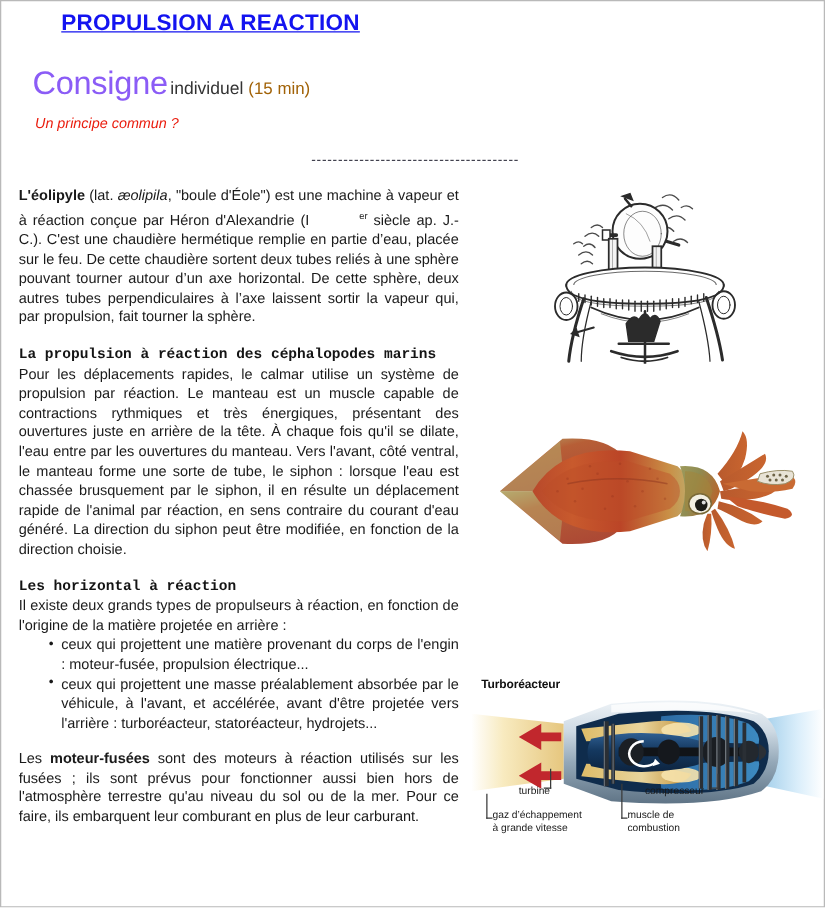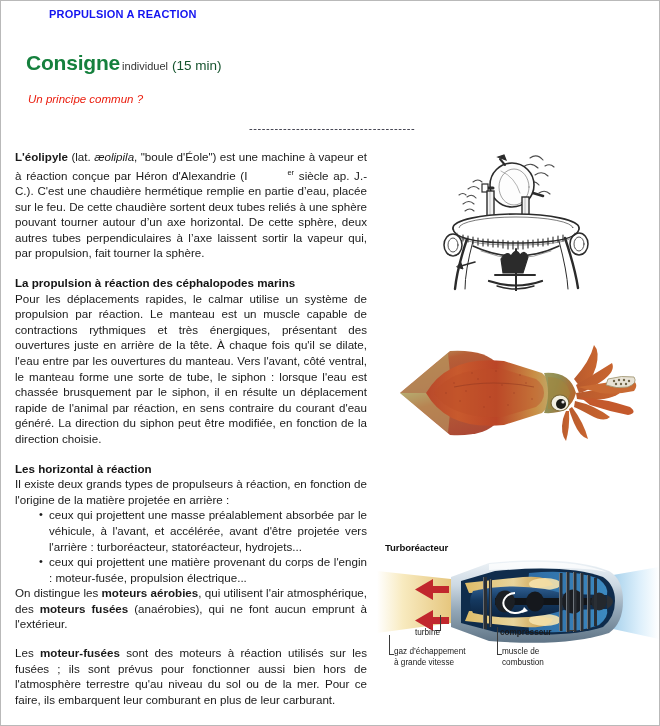--- a/index.html
+++ b/index.html
@@ -17,45 +17,46 @@
     box-sizing: border-box;
     border: 1px solid #b9b9b9;
     background: #ffffff;
     overflow: hidden;
   }
   
   .title {
     position: absolute;
     left: 48px;
     top: 7px;
-    font-size: 11px;
+    font-size: 18px;
     font-weight: bold;
     color: #1313f0;
     letter-spacing: 0.2px;
+    text-decoration: underline;
   }
   .consigne-line {
     position: absolute;
     left: 25px;
     top: 50px;
     white-space: nowrap;
   }
   .consigne-word {
-    font-size: 21px;
-    font-weight: bold;
-    color: #15803d;
+    font-size: 26px;
+    font-weight: normal;
+    color: #8b5cf6;
     letter-spacing: -0.2px;
   }
   .consigne-mode {
-    font-size: 11px;
+    font-size: 14px;
     color: #333333;
     margin-left: 2px;
   }
   .consigne-time {
     font-size: 13.5px;
-    color: #14532d;
+    color: #a16207;
     margin-left: 4px;
   }
   .subtitle {
     position: absolute;
     left: 27px;
     top: 92px;
     font-size: 11.5px;
     font-weight: normal;
     font-style: italic;
     color: #ea1c0d;
@@ -84,20 +85,21 @@
     color: #1a1a1a;
     text-align: justify;
     margin: 0;
   }
   .subhead {
     font-size: 11.6px;
     line-height: 15.6px;
     font-weight: bold;
     color: #141414;
     margin: 0;
+    font-family: Liberation Mono, monospace;
   }
   .para b { font-weight: bold; }
   .para i { font-style: italic; }
   .para sup { font-size: 7.5px; vertical-align: super; margin-left: 40px; }
   ul.bullets {
     margin: 0;
     padding-left: 24px;
     list-style: none;
   }
   ul.bullets li {
@@ -151,21 +153,21 @@
     z-index: 6;
   }
   .turbo-callout {
     position: absolute;
     font-size: 8.2px;
     color: #1a1a1a;
     line-height: 10.5px;
     white-space: nowrap;
   }
   .lbl-turbine { left: 38px; top: 89px; }
-  .lbl-compresseur { left: 123px; top: 89px; font-weight: bold; }
+  .lbl-compresseur { left: 139px; top: 89px; }
   .lbl-gaz { left: 17px; top: 108px; }
   .lbl-chambre { left: 125px; top: 108px; }
   .leader {
     position: absolute;
     background: #3a3a3a;
   }
   svg { display: block; }
 </style>
 </head>
 <body>
@@ -189,24 +191,23 @@
 
     <div class="blk">
       <p class="subhead">La propulsion à réaction des céphalopodes marins</p>
       <p class="para">Pour les déplacements rapides, le calmar utilise un système de propulsion par réaction. Le manteau est un muscle capable de contractions rythmiques et très énergiques, présentant des ouvertures juste en arrière de la tête. À chaque fois qu'il se dilate, l'eau entre par les ouvertures du manteau. Vers l'avant, côté ventral, le manteau forme une sorte de tube, le siphon : lorsque l'eau est chassée brusquement par le siphon, il en résulte un déplacement rapide de l'animal par réaction, en sens contraire du courant d'eau généré. La direction du siphon peut être modifiée, en fonction de la direction choisie.</p>
     </div>
 
     <div class="blk tight">
       <p class="subhead">Les horizontal à réaction</p>
       <p class="para">Il existe deux grands types de propulseurs à réaction, en fonction de l'origine de la matière projetée en arrière :</p>
       <ul class="bullets">
+        <li>ceux qui projettent une matière provenant du corps de l'engin : moteur-fusée, propulsion électrique...</li>
         <li>ceux qui projettent une masse préalablement absorbée par le véhicule, à l'avant, et accélérée, avant d'être projetée vers l'arrière : turboréacteur, statoréacteur, hydrojets...</li>
-        <li>ceux qui projettent une matière provenant du corps de l'engin : moteur-fusée, propulsion électrique...</li>
       </ul>
-      <p class="para">On distingue les <b>moteurs aérobies</b>, qui utilisent l'air atmosphérique, des <b>moteurs fusées</b> (anaérobies), qui ne font aucun emprunt à l'extérieur.</p>
     </div>
 
     <div class="blk">
       <p class="para">Les <b>moteur-fusées</b> sont des moteurs à réaction utilisés sur les fusées ; ils sont prévus pour fonctionner aussi bien hors de l'atmosphère terrestre qu'au niveau du sol ou de la mer. Pour ce faire, ils embarquent leur comburant en plus de leur carburant.</p>
     </div>
 
   </div>
 
   <div class="fig-aeolipile">
     <svg width="222" height="142" viewBox="0 0 222 142">

